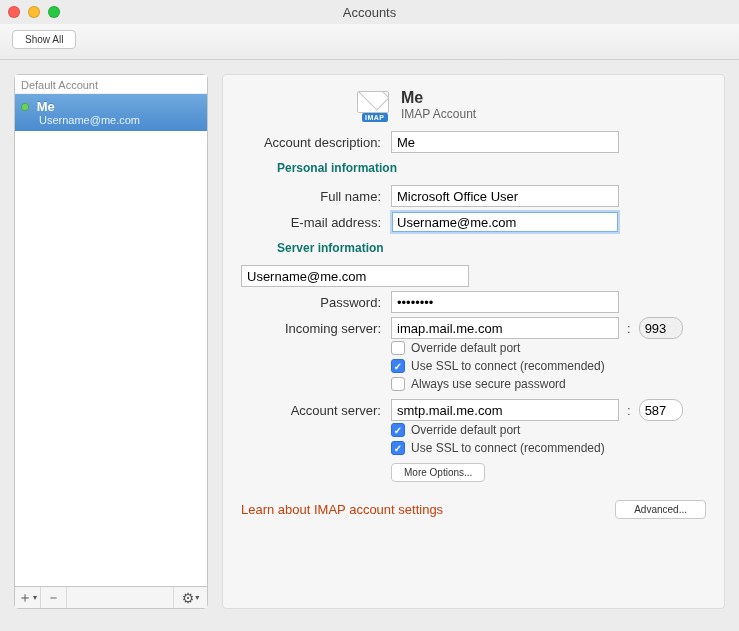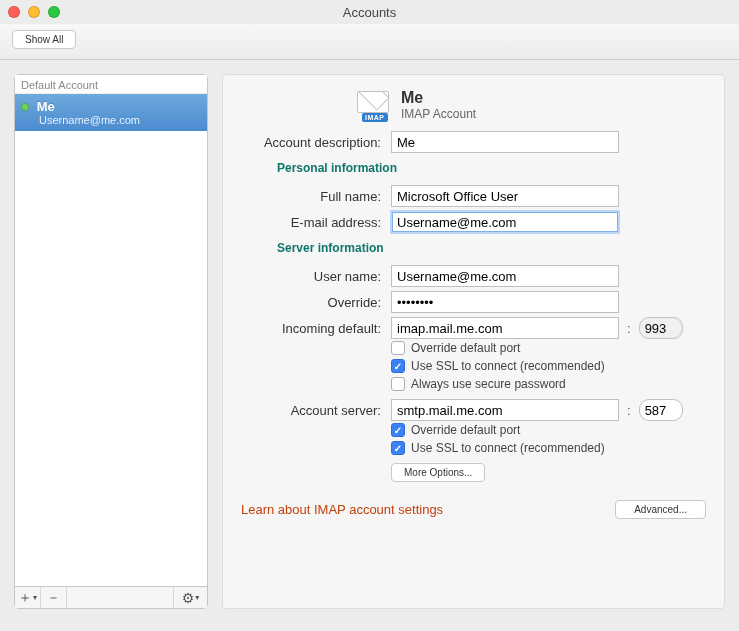--- a/index.html
+++ b/index.html
@@ -228,30 +228,29 @@
       <input type="text" class="wide" value="Microsoft Office User" style="">
     </div>
     <div class="row">
       <label>E-mail address:</label>
       <input type="text" class="wide focused" value="Username@me.com" style="">
     </div>
 
     <div class="section-title">Server information</div>
 
     <div class="row">
-      <label>User name:</label>
       <input type="text" class="wide" value="Username@me.com" style="">
     </div>
     <div class="row">
-      <label>Override:</label>
+      <label>Password:</label>
       <input type="text" class="wide" value="••••••••" style="">
     </div>
 
     <div class="row">
-      <label>Incoming default:</label>
+      <label>Incoming server:</label>
       <input type="text" class="wide" value="imap.mail.me.com" style="">
       <span class="colon">:</span>
       <input type="text" class="port" value="993" style="">
     </div>
     <div class="checks">
       <div class="check-row">
         <span class="checkbox"></span>
         <span>Override default port</span>
       </div>
       <div class="check-row">

